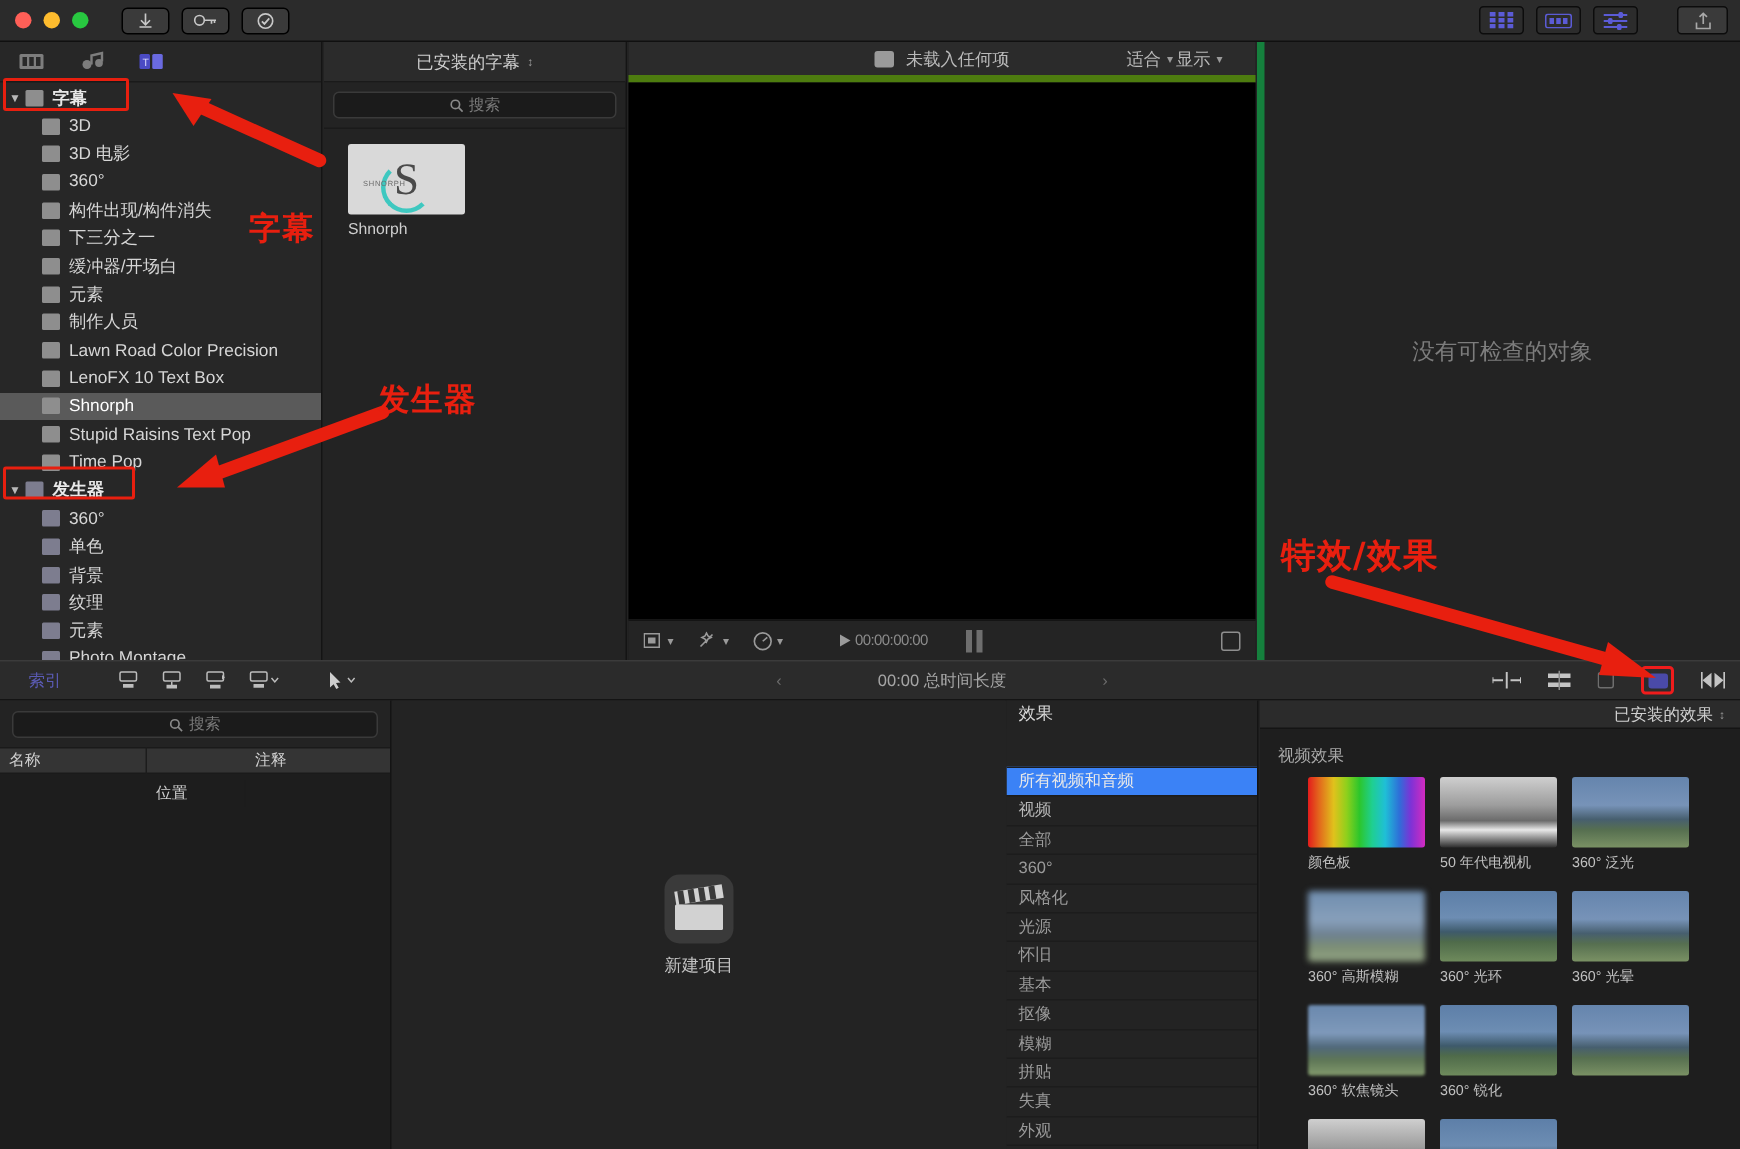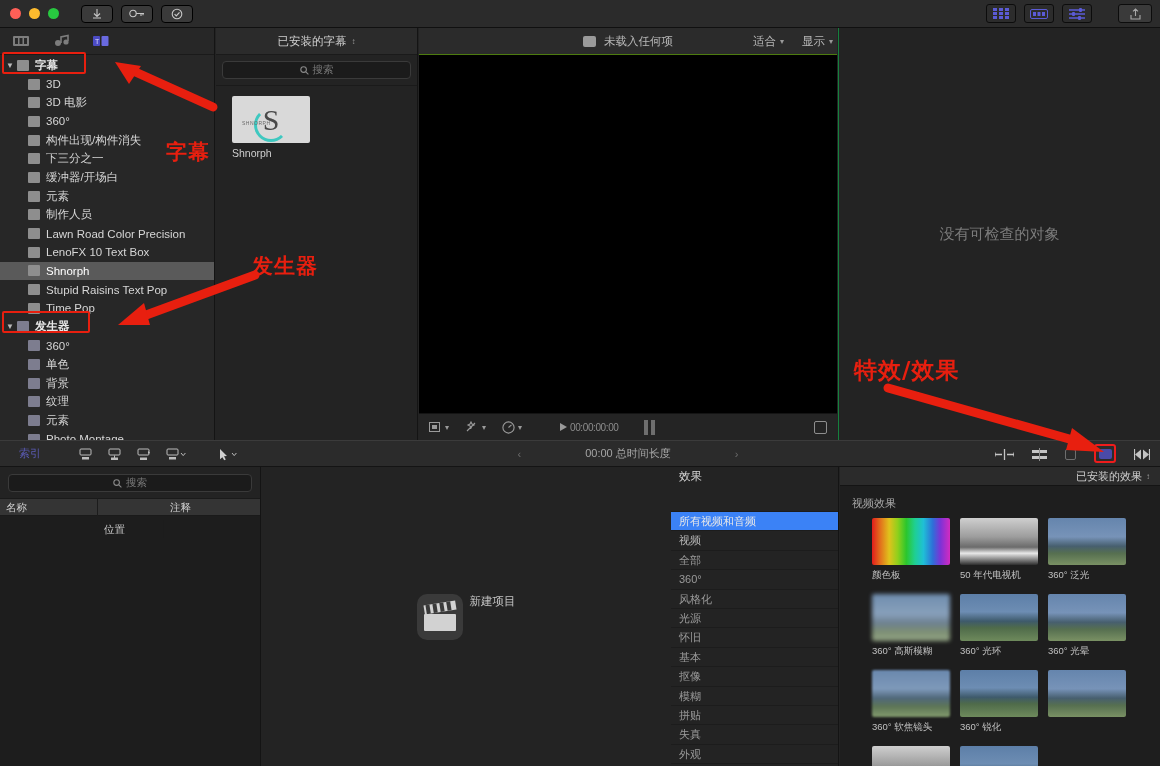--- a/index.html
+++ b/index.html
@@ -97,44 +97,44 @@
     left: 10px; top: 24px;
   }
   .thumb-label { font-size: 10.5px; color: #cfcfcf; margin-top: 4px; }
 
   
   .viewer {
     position: absolute; left: 419px; top: 28px; width: 418px; height: 412px; background: #1a1a1a;
   }
   .viewer-head {
     height: 27px; display: flex; align-items: center; background: #2b2b2b;
-    border-bottom: 1px solid #4d7c0f; position: relative; font-size: 11.5px; color: #b9b9b9;
+    border-bottom: 5px solid #4d7c0f; position: relative; font-size: 11.5px; color: #b9b9b9;
   }
   .vh-center { position: absolute; left: 50%; transform: translateX(-50%); display: flex; align-items: center; gap: 8px; }
   .vh-icon { width: 13px; height: 11px; background: #9a9a9a; border-radius: 2px; }
-  .vh-right { position: absolute; right: 4px; display: flex; gap: 18px; align-items: center; }
+  .vh-right { position: absolute; right: 22px; display: flex; gap: 2px; align-items: center; }
   .vh-item { display: flex; align-items: center; gap: 4px; }
   .chev { font-size: 8px; color: #9a9a9a; }
   .canvas { position: absolute; left: 0; top: 27px; width: 418px; height: 358px; background: #000; }
   .viewer-bar {
     position: absolute; left: 0; bottom: 0; width: 418px; height: 27px; background: #242424;
     border-top: 1px solid #141414; display: flex; align-items: center; padding: 0 10px; gap: 16px;
     color: #8e8e8e; font-size: 10.5px;
   }
   .vb-grp { display: flex; align-items: center; gap: 3px; }
   .tc { font-size: 10px; color: #8c8c8c; letter-spacing: -0.4px; font-family: "Liberation Sans", sans-serif; }
   .play-tri { width: 0; height: 0; border-left: 7px solid #9a9a9a; border-top: 4.5px solid transparent; border-bottom: 4.5px solid transparent; }
   .pause-bars { display: flex; gap: 3px; margin-left: 10px; }
   .pause-bars i { width: 4px; height: 15px; background: #6e6e6e; display: block; }
   .expand-ic { position: absolute; right: 10px; width: 13px; height: 13px; border: 1.5px solid #8e8e8e; border-radius: 2px; }
 
   
   .inspector {
     position: absolute; left: 838px; top: 28px; width: 322px; height: 412px;
-    background: #232323; border-left: 1px solid #15803d;
+    background: #232323; border-left: 5px solid #15803d;
     display: flex; align-items: center; justify-content: center;
   }
   .insp-msg { color: #7c7c7c; font-size: 15px; }
 
   
   .midbar {
     position: absolute; left: 0; top: 440px; width: 1160px; height: 27px;
     background: #2b2b2b; border-top: 1px solid #3b3b3b; border-bottom: 1px solid #141414;
     display: flex; align-items: center;
   }
@@ -173,21 +173,21 @@
   }
   .tli-cols span { padding-left: 6px; border-right: 1px solid #1c1c1c; height: 18px; line-height: 18px; }
   .c1 { width: 98px; } .c2 { width: 66px; margin-top: 44px; } .c3 { flex: 1; border-right: none !important; }
   .tli-body { height: 255px; background: #1d1d1d; }
 
   
   .timeline {
     position: absolute; left: 262px; top: 467px; width: 408px; height: 299px; background: #232323;
     display: flex; align-items: center; justify-content: center; flex-direction: column;
   }
-  .newproj { display: flex; flex-direction: row; align-items: flex-start; gap: 7px; }
+  .newproj { display: flex; flex-direction: column; align-items: center; gap: 7px; }
   .clap {
     width: 46px; height: 46px; border-radius: 10px; background: #3a3a3a;
     position: relative; overflow: hidden;
   }
   .clap-top {
     position: absolute; left: 7px; top: 9px; width: 32px; height: 9px; background: #d2d2d2;
     transform: rotate(-9deg);
   }
   .clap-top i { position: absolute; top: 0; width: 4px; height: 9px; background: #3a3a3a; }
   .clap-body {

